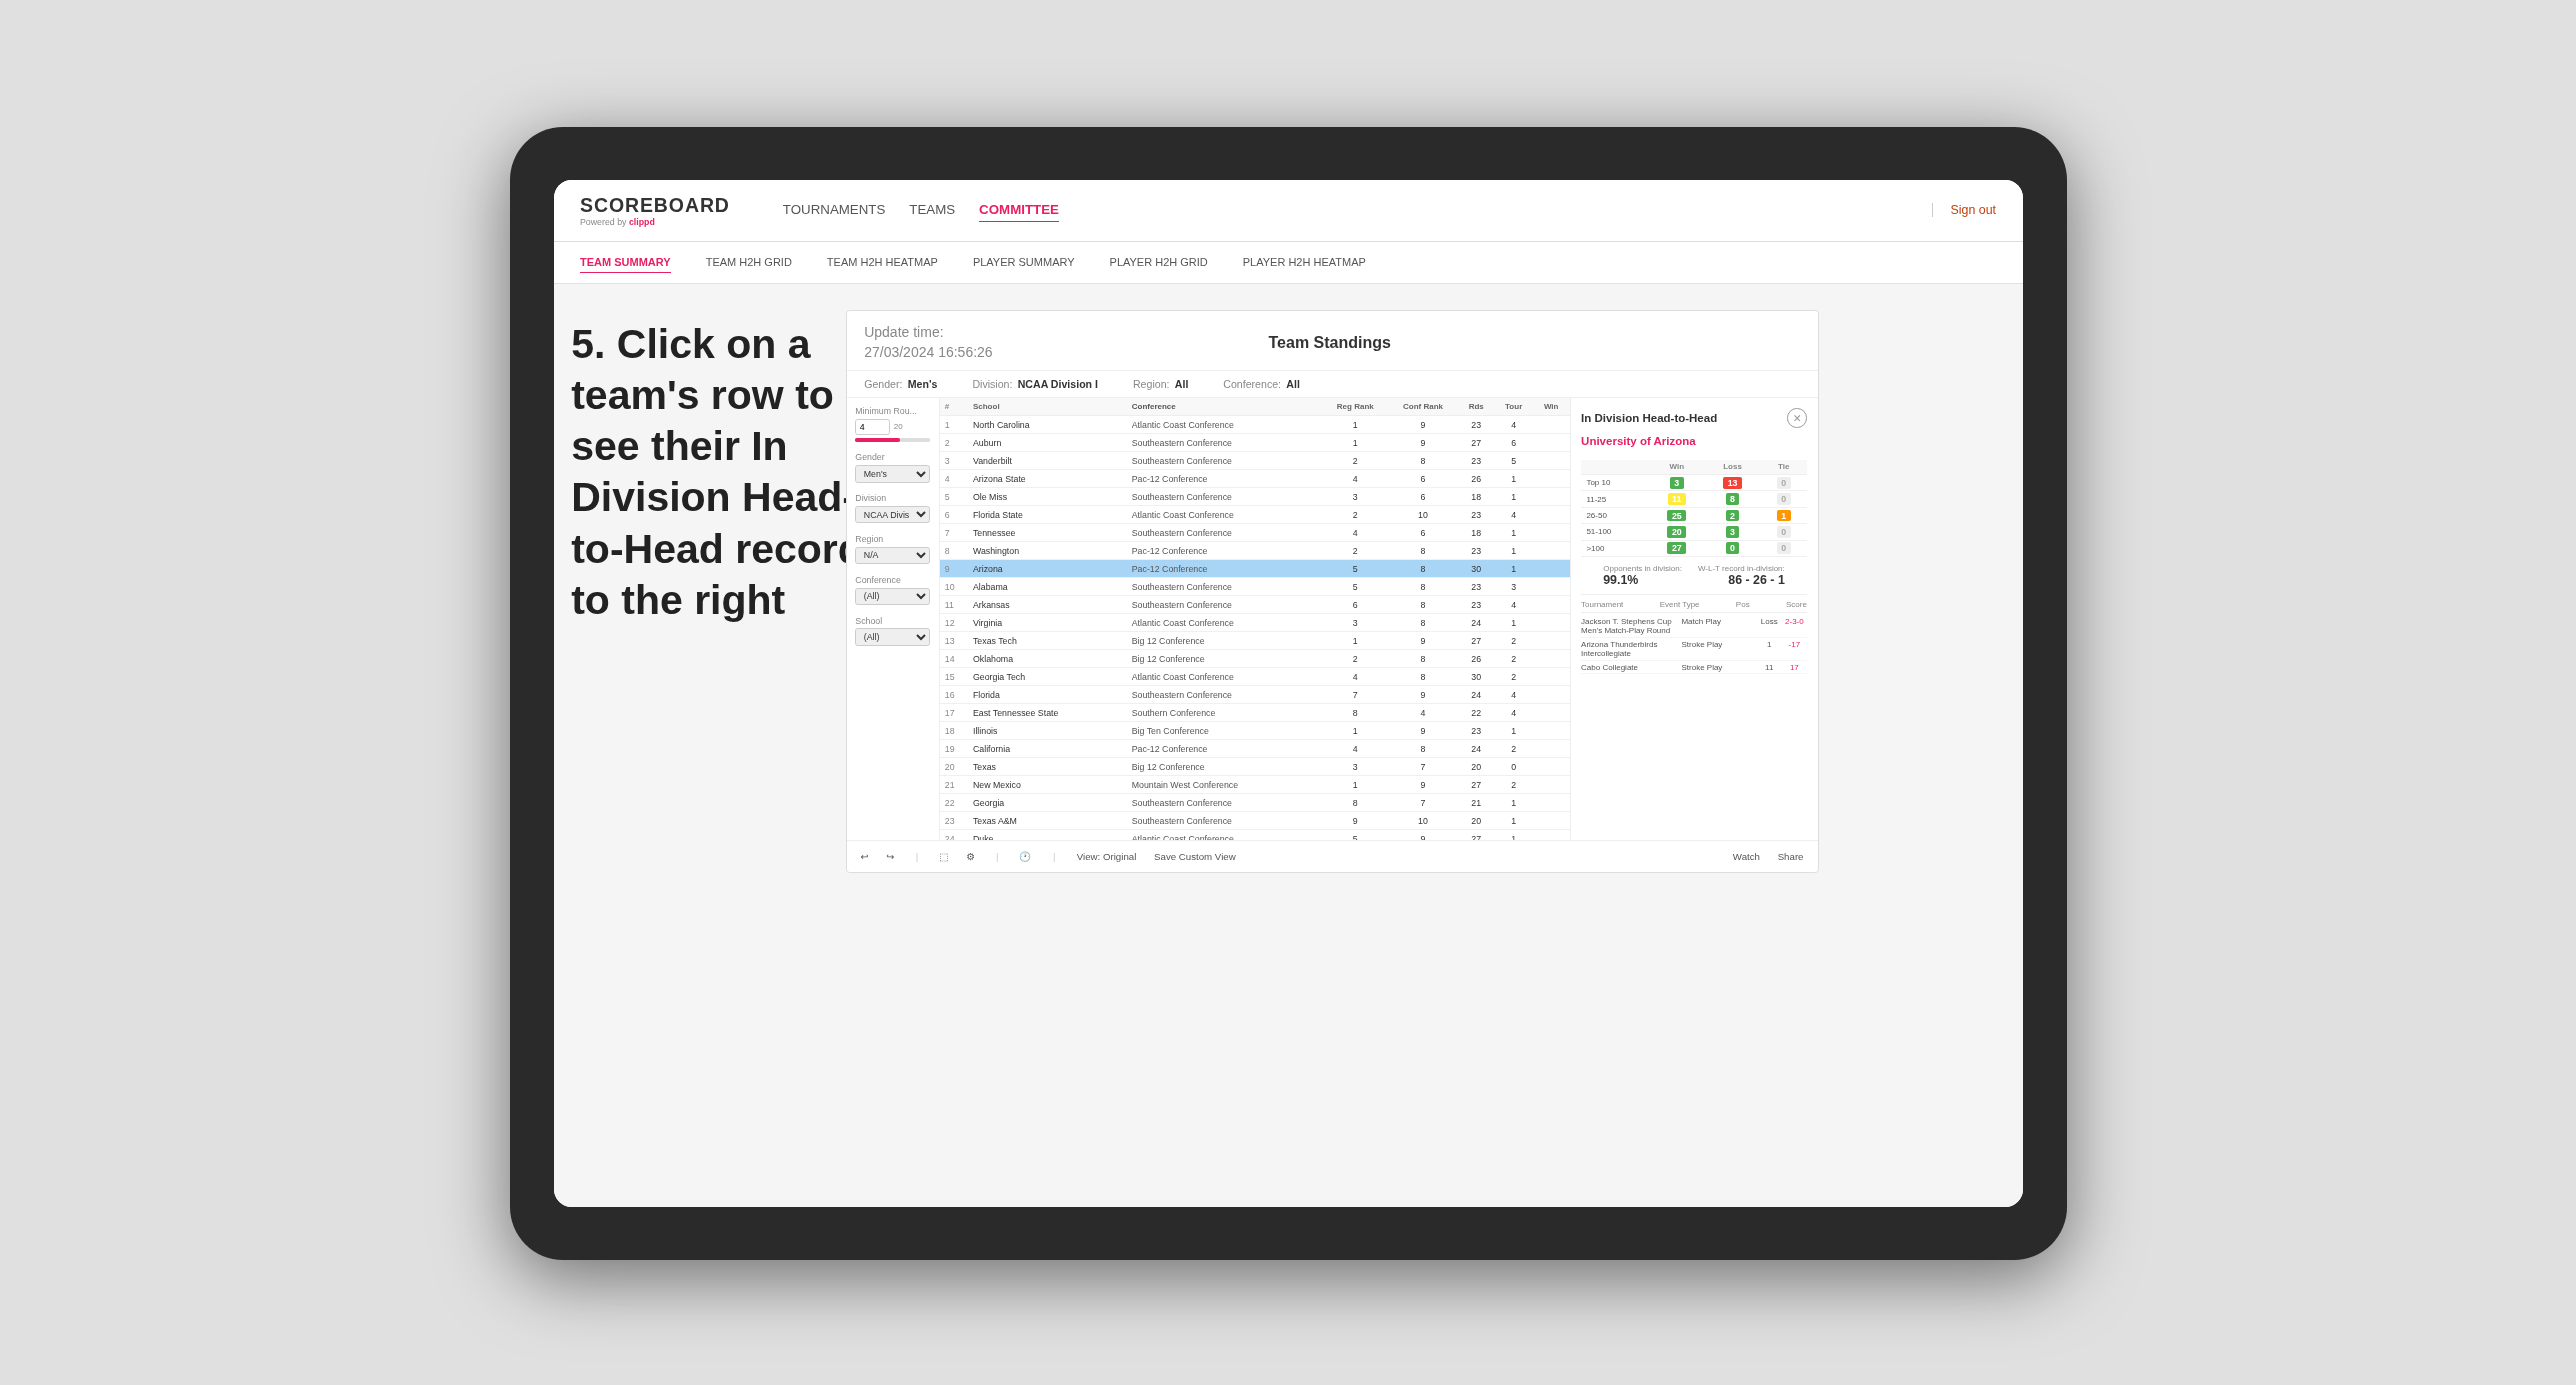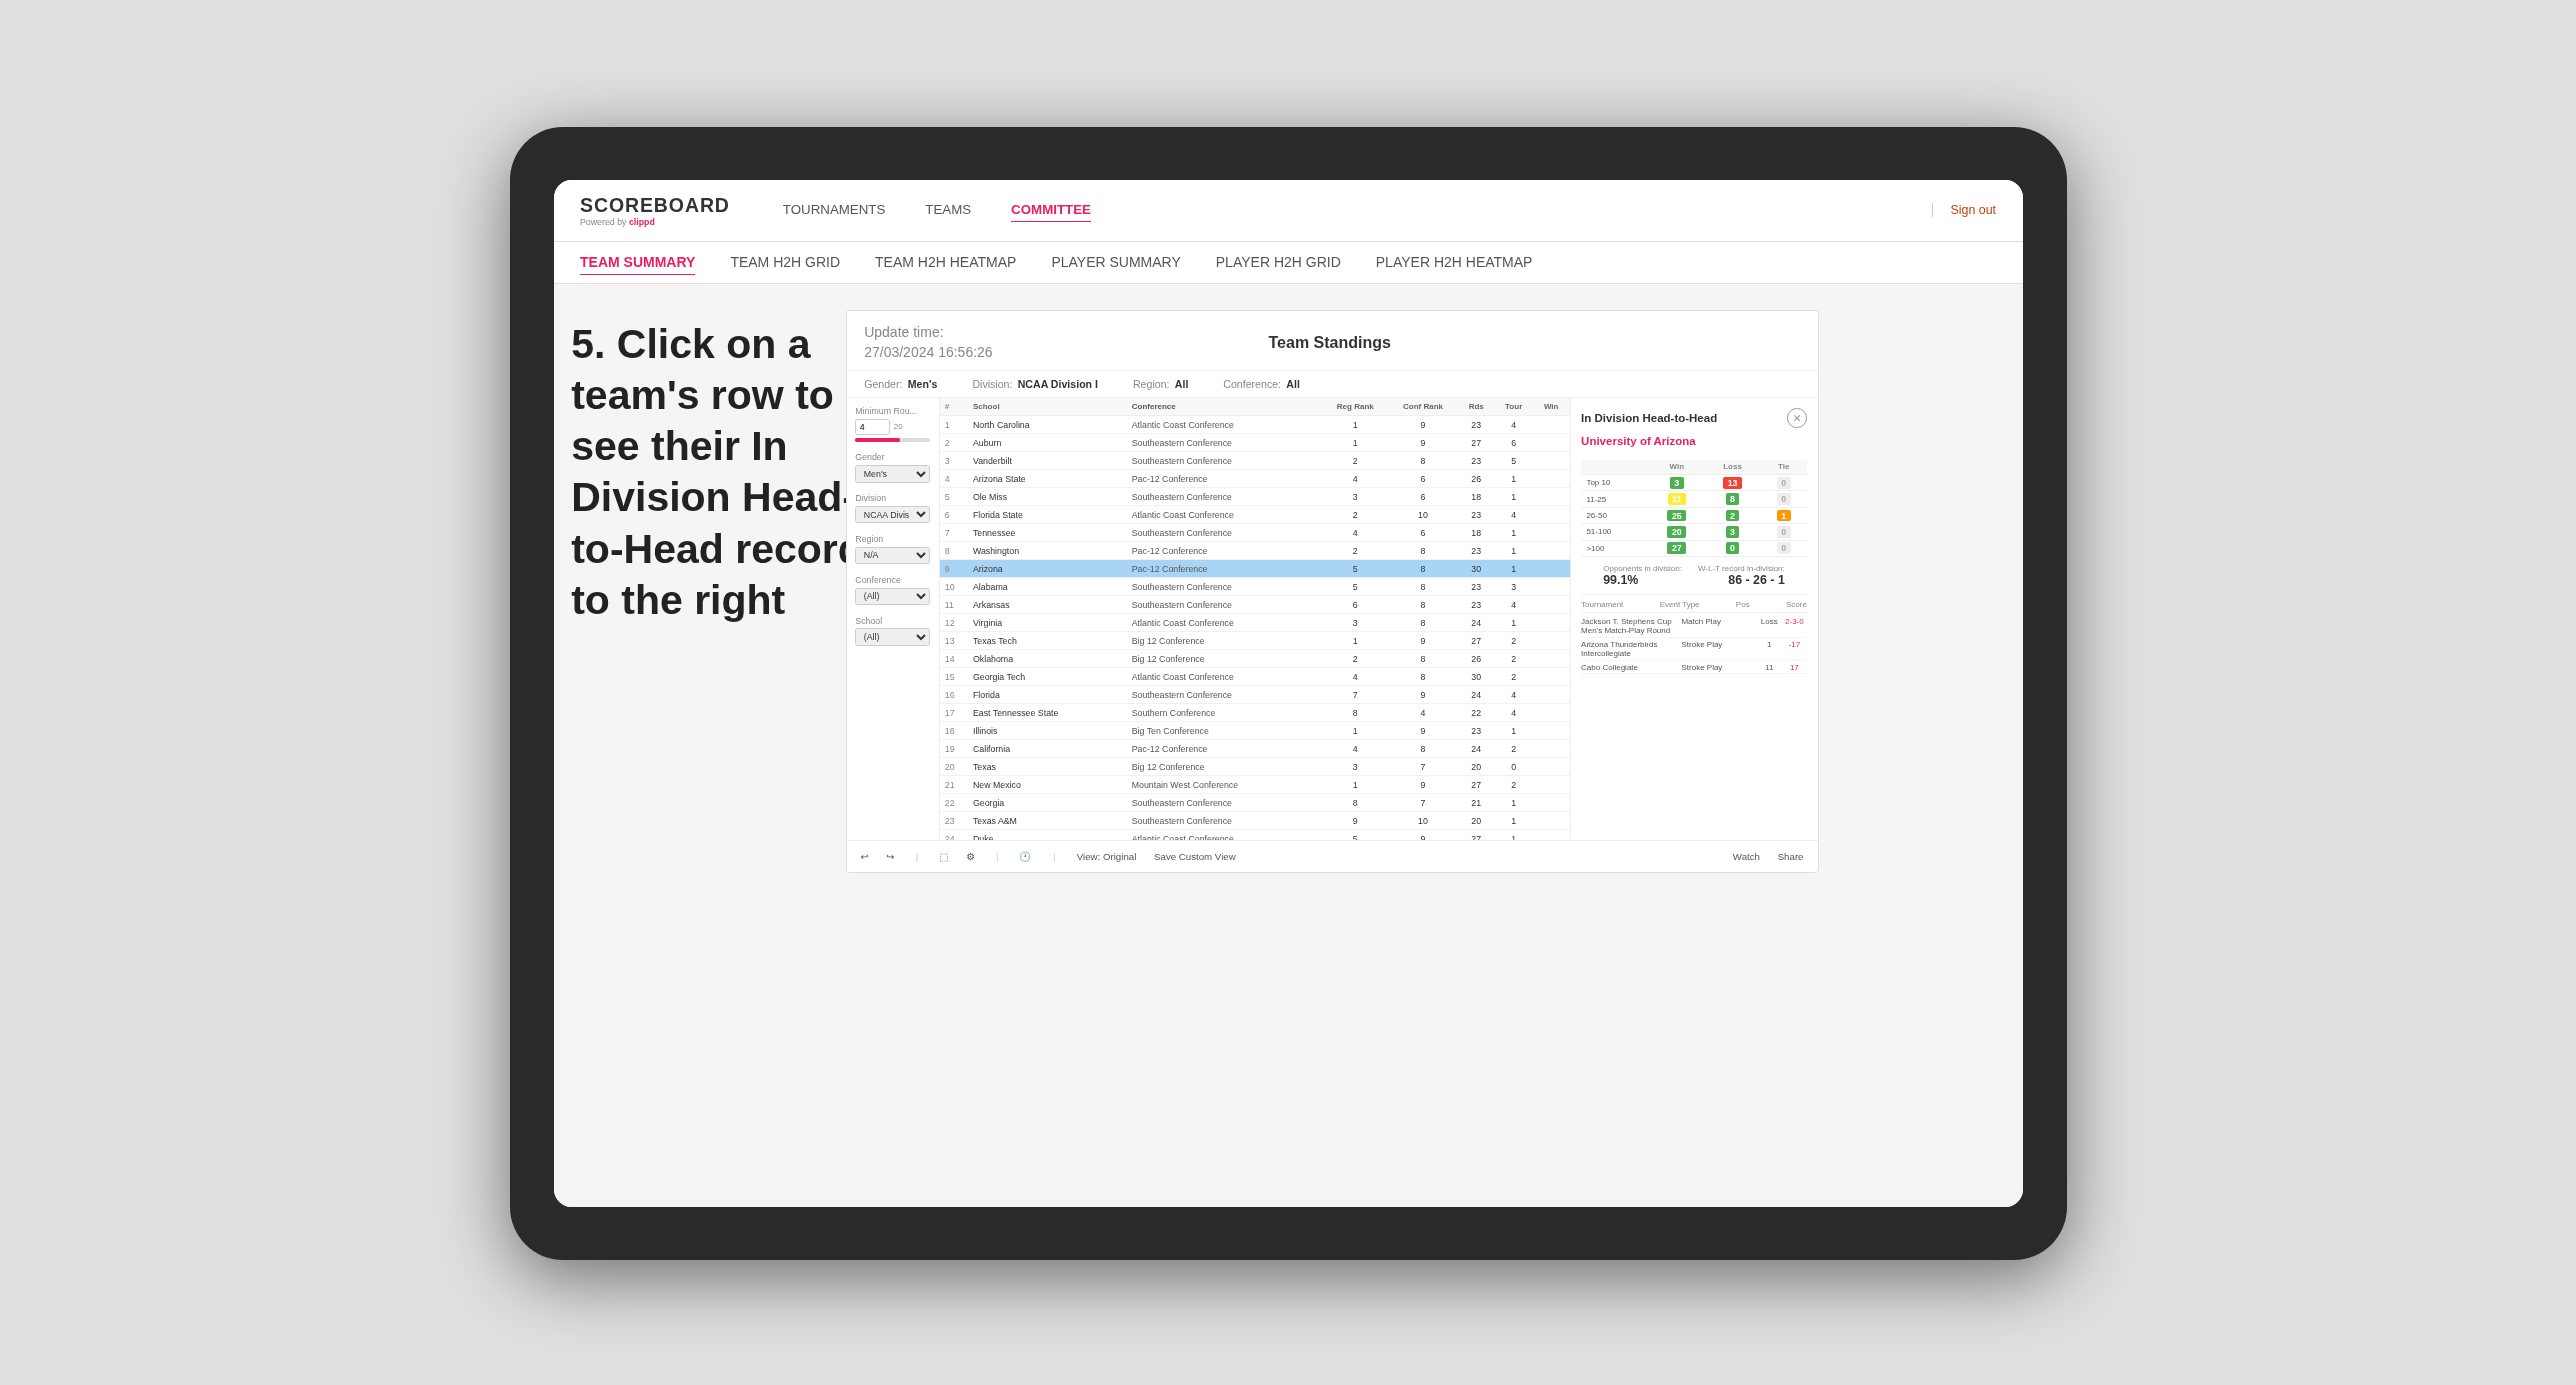--- a/index.html
+++ b/index.html
@@ -67,21 +67,21 @@
     .logo-subtitle {
       font-size: 8.8px;
       color: #888;
     }
     .powered-by-clippd {
       color: #e91e63;
       font-weight: bold;
     }
     .top-nav-items {
       display: flex;
-      gap: 40px;
+      gap: 24px;
       flex: 1;
     }
     .nav-item {
       font-size: 13.3px;
       color: #555;
       cursor: pointer;
       padding: 4.4px 0;
       text-decoration: none;
     }
     .nav-item.active {
@@ -101,21 +101,21 @@
       background: #fff;
       height: 42px;
       display: flex;
       align-items: center;
       padding: 0 26.5px;
       border-bottom: 1.8px solid #e0e0e0;
       flex-shrink: 0;
       gap: 35px;
     }
     .sub-nav-item {
-      font-size: 14px;
+      font-size: 11px;
       color: #555;
       cursor: pointer;
       padding: 4.4px 0;
     }
     .sub-nav-item.active {
       color: #e91e63;
       border-bottom: 1.8px solid #e91e63;
       font-weight: bold;
     }
     

